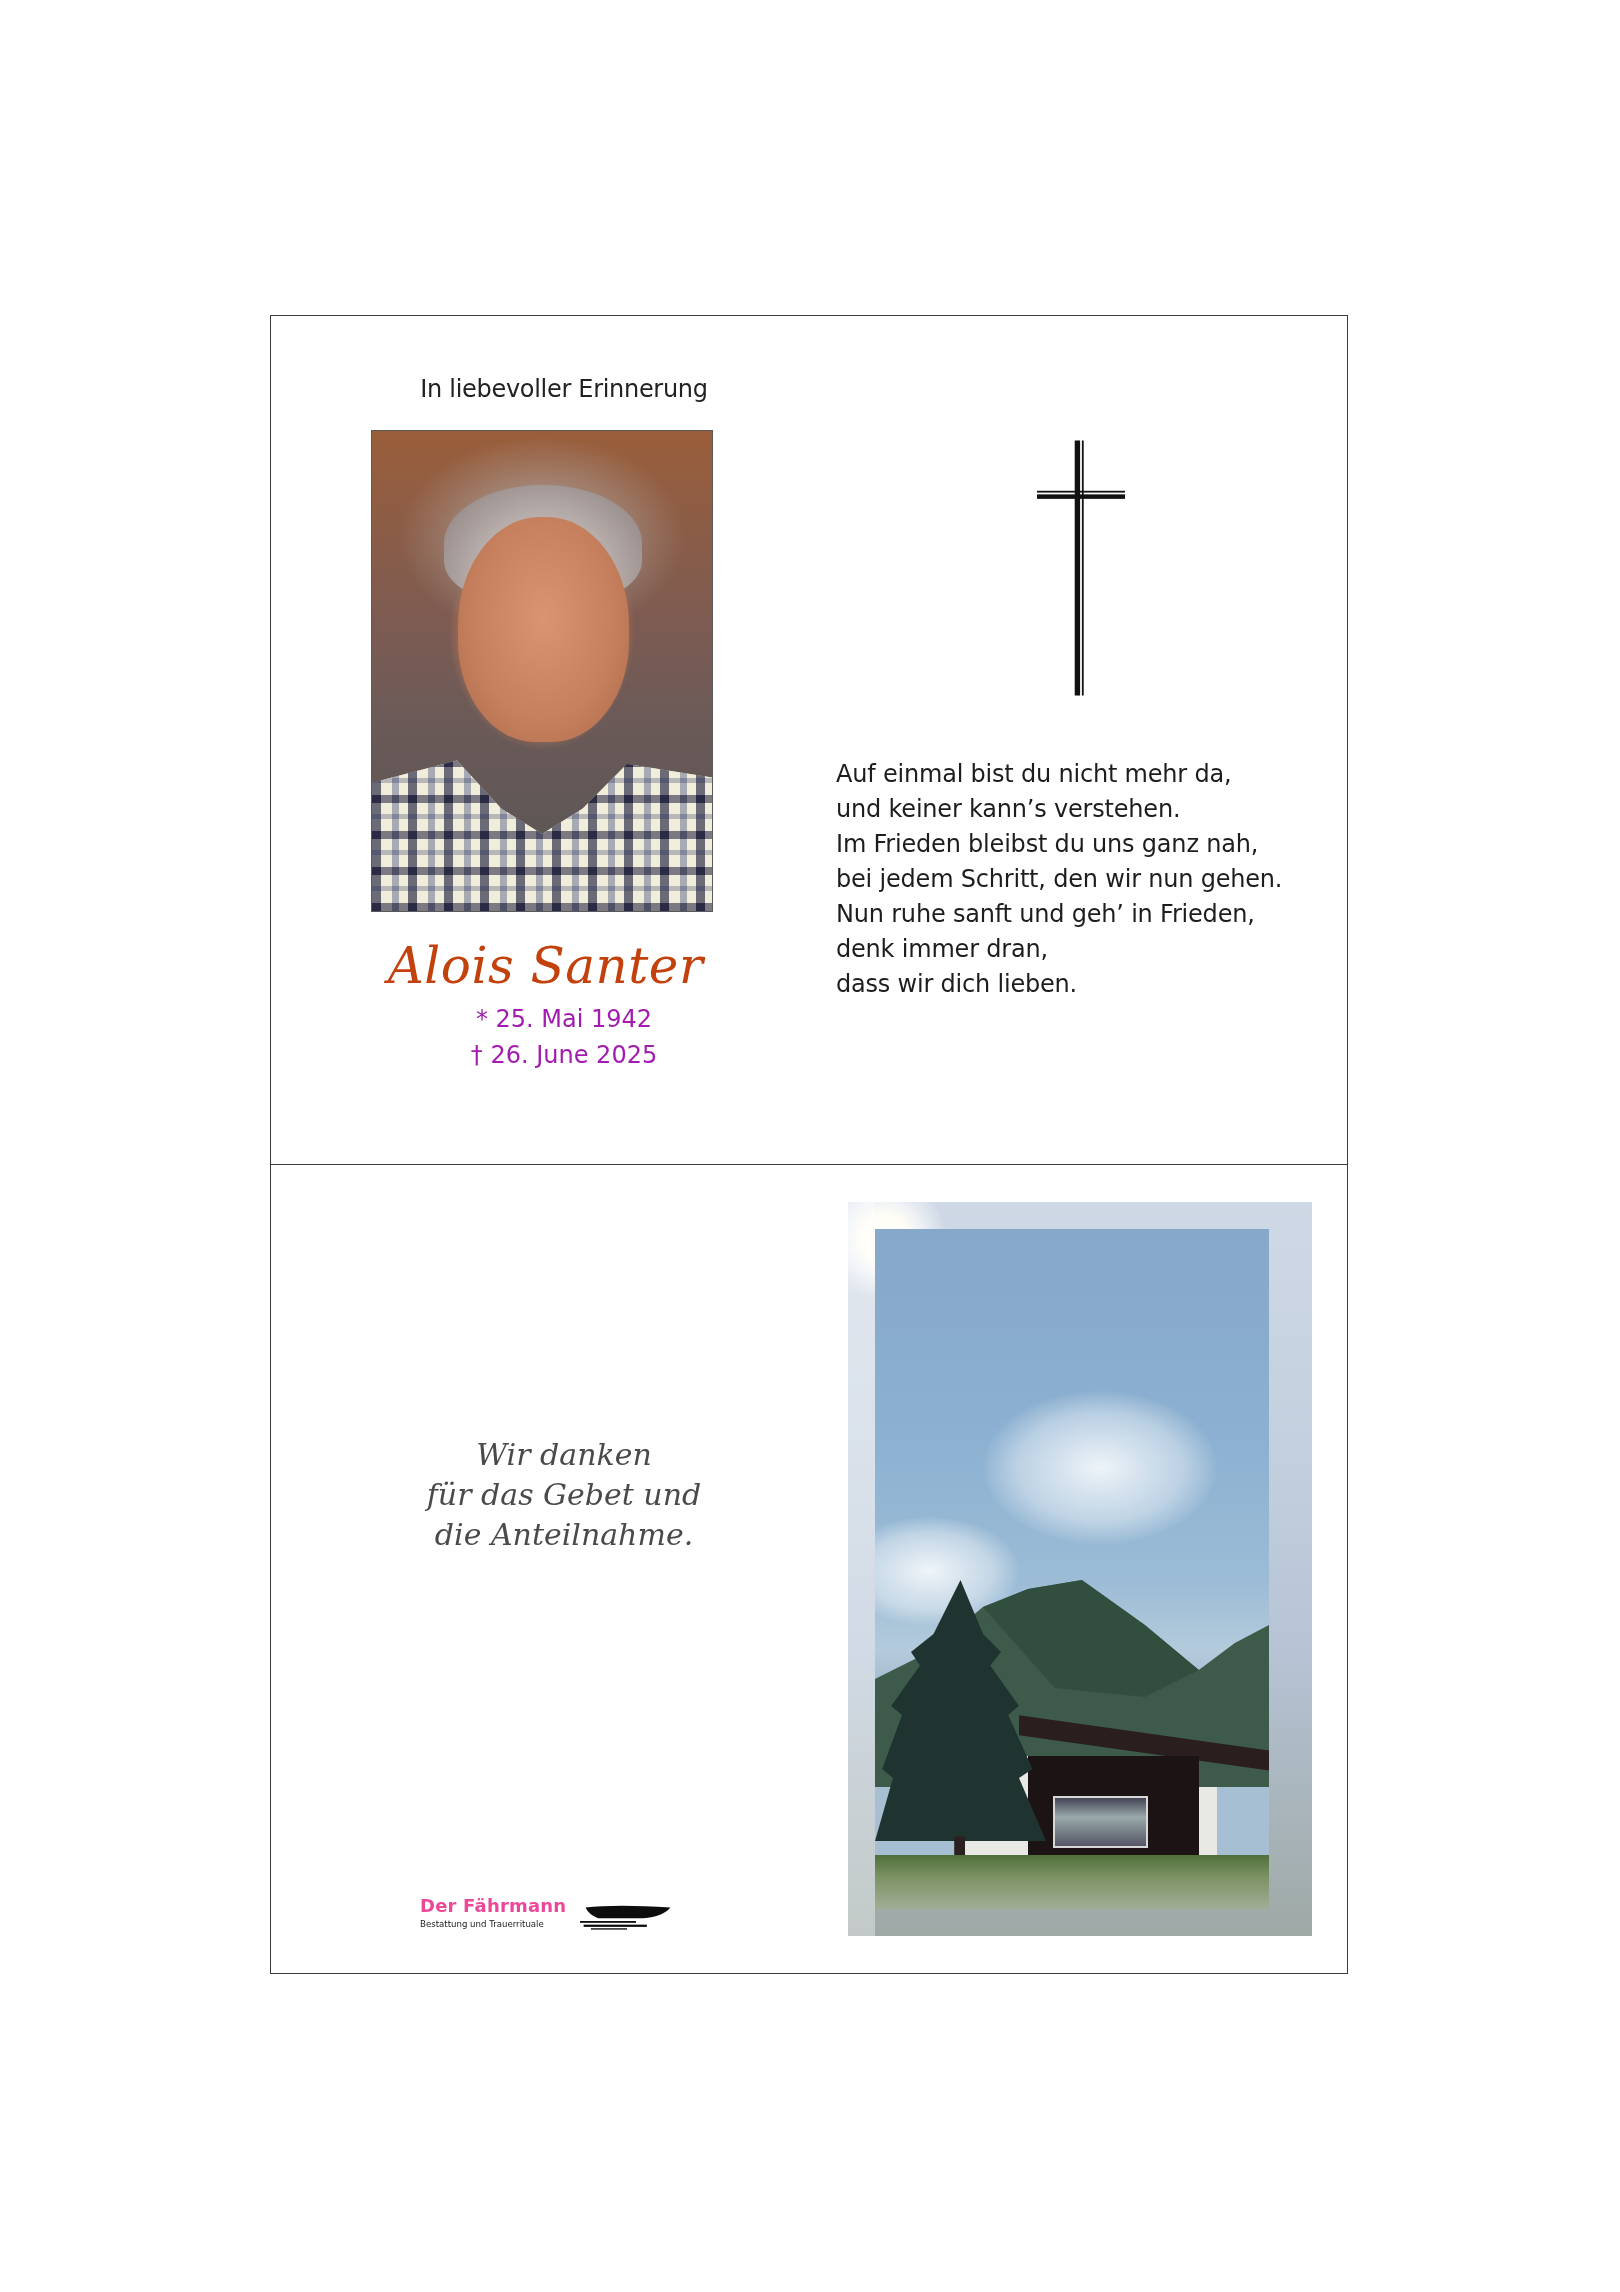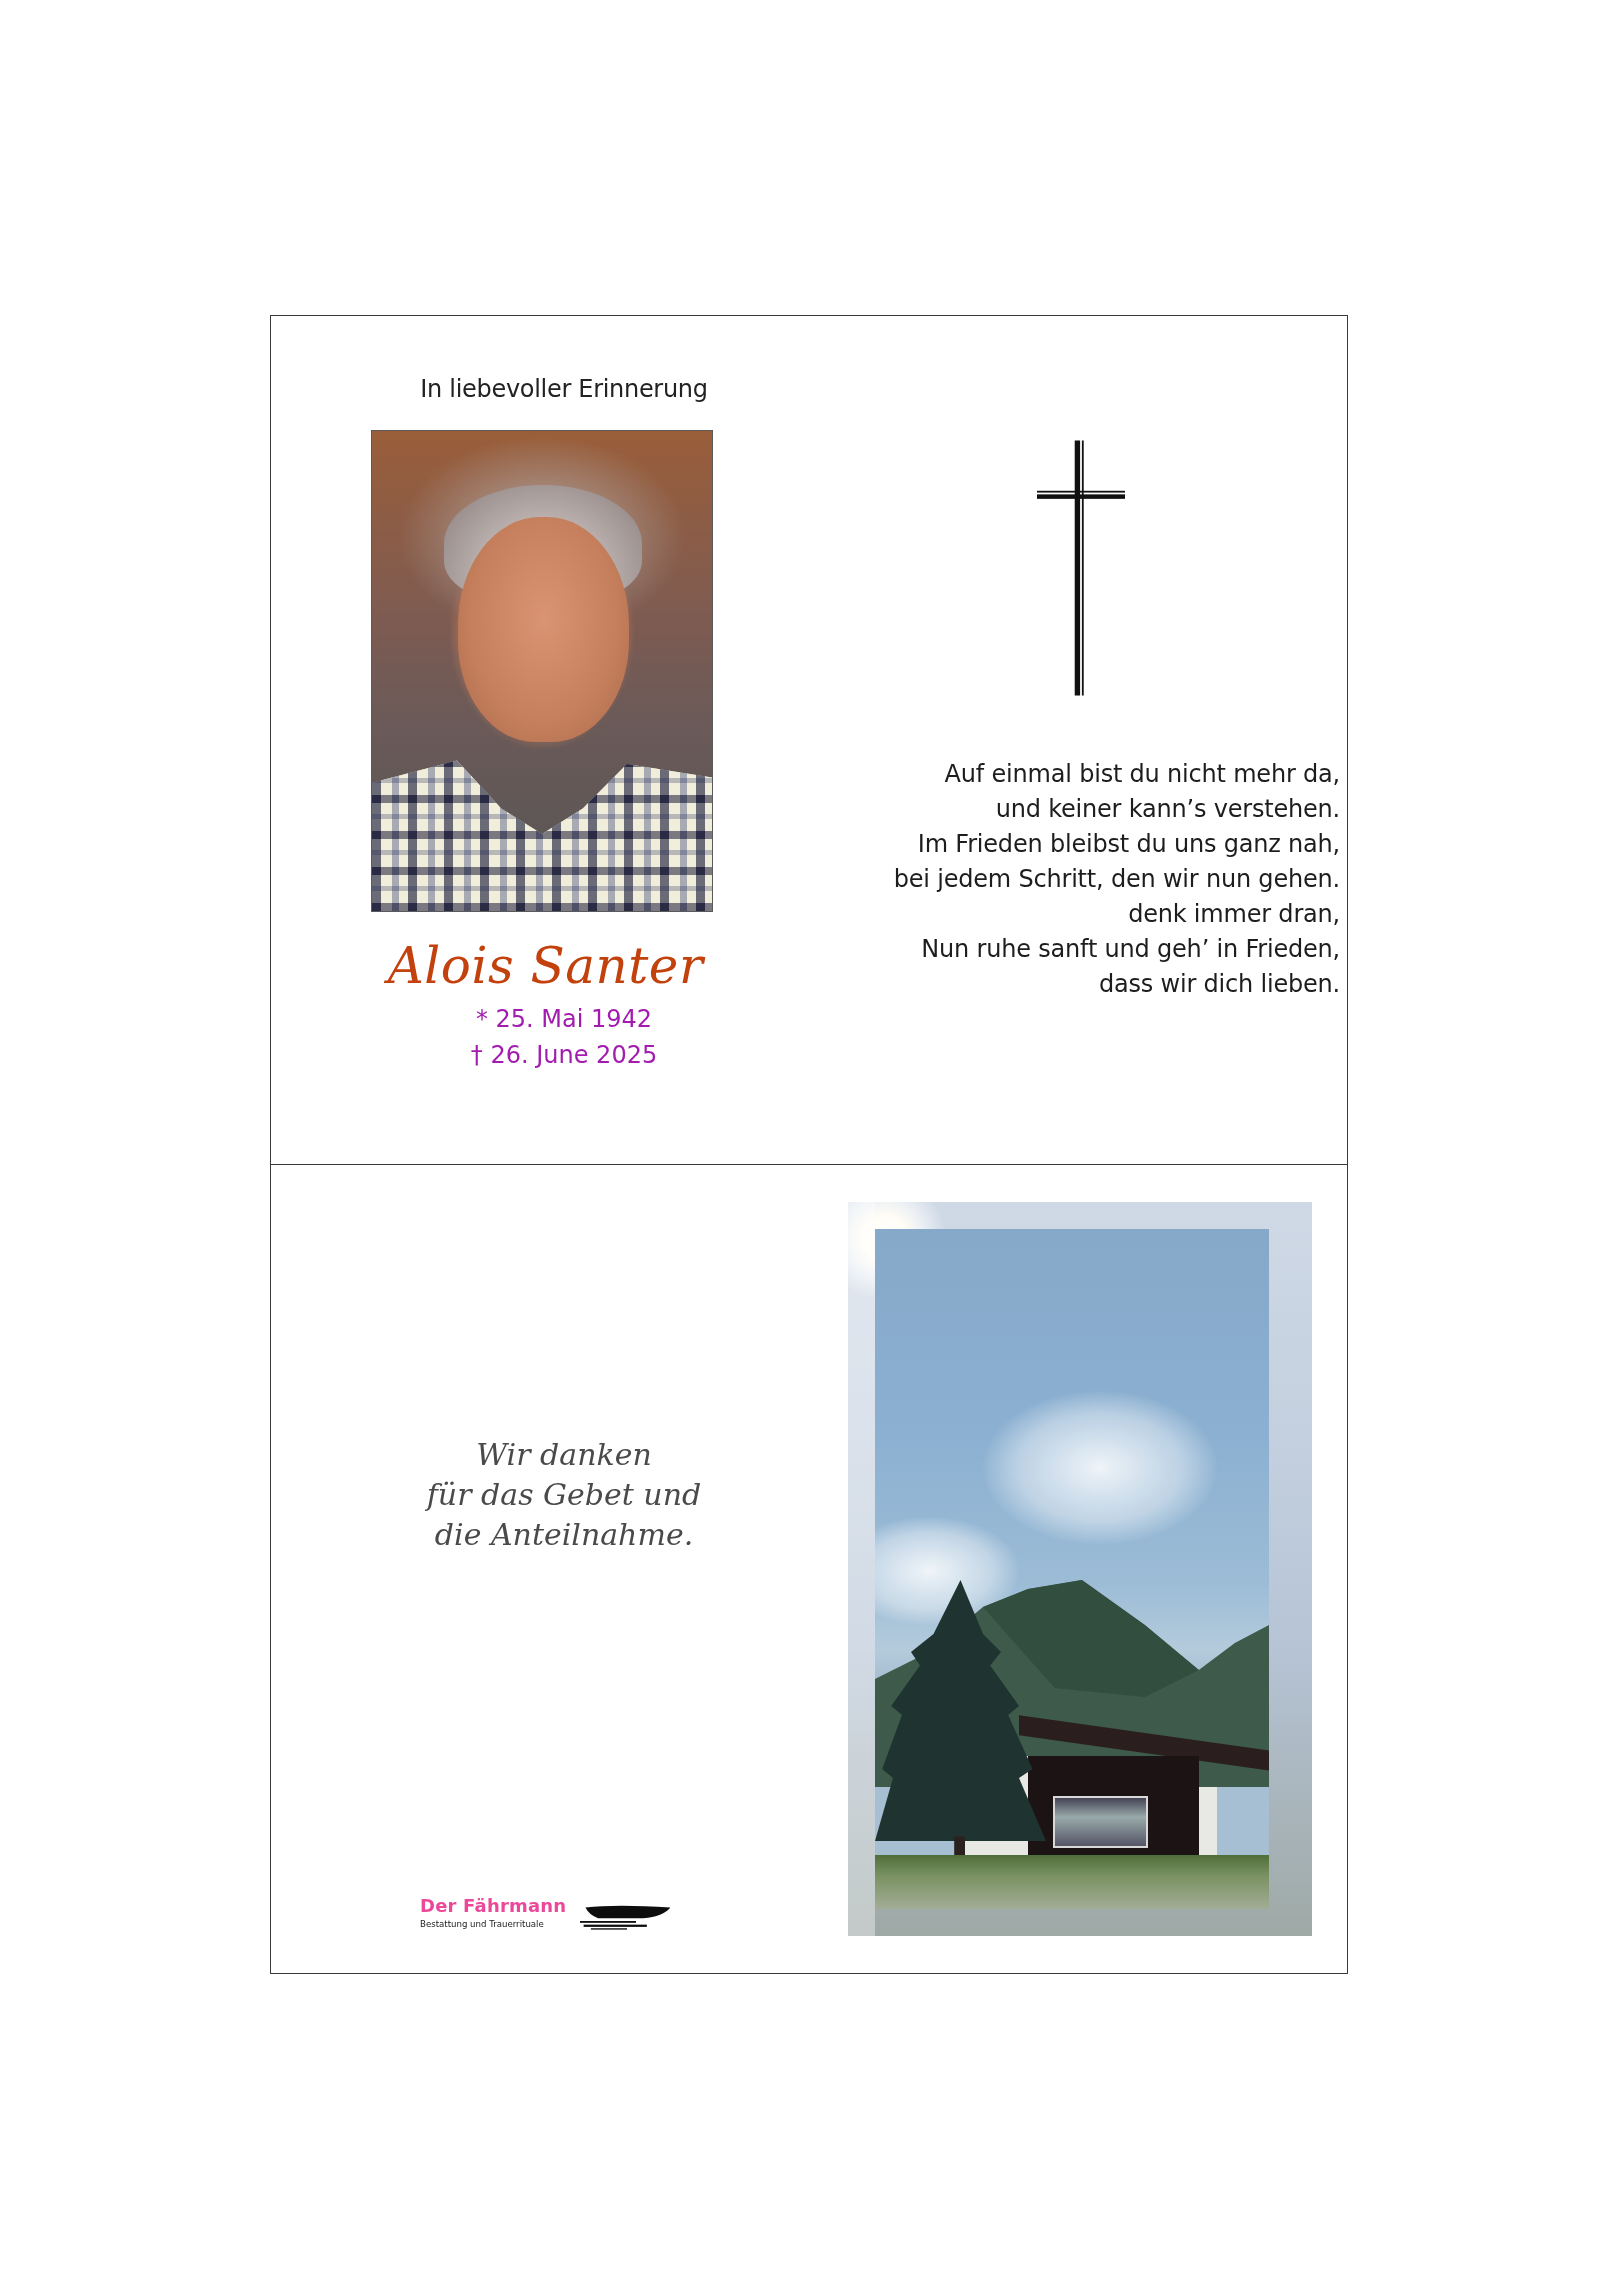--- a/index.html
+++ b/index.html
@@ -21,21 +21,21 @@
     background: repeating-linear-gradient(0deg, rgba(30,30,60,0.55) 0 8px, rgba(255,255,240,0.25) 8px 20px, rgba(120,125,150,0.45) 20px 25px, rgba(255,255,240,0.25) 25px 36px); }
   .face { position:absolute; left:86px; top:86px; width:171px; height:225px; border-radius:48% 48% 45% 45%;
     background: radial-gradient(ellipse at 50% 45%, #d99473 0%, #c57f5c 60%, #a9684b 100%); }
   .hair { position:absolute; left:72px; top:54px; width:198px; height:117px; border-radius:50% 50% 35% 35%;
     background: radial-gradient(ellipse at 50% 80%, rgba(0,0,0,0) 40%, #bdb3b0 42%, #9a8f8d 80%); }
   .name { position:absolute; left:54px; top:621px; width:441px; text-align:center; font-family:"DejaVu Serif", serif; font-style:italic; font-size:50px; color:#c2410c; letter-spacing:0.5px; }
   .date { position:absolute; left:122px; width:342px; text-align:center; font-size:24px; color:#a21caf; }
   #born { top:689px; }
   #died { top:725px; }
   .cross { position:absolute; left:766px; top:124px; width:88px; height:256px; }
-  .poem { position:absolute; left:565px; top:441px; width:504px; text-align:right; font-size:24px; line-height:35px; color:#1d1d1d; letter-spacing:-0.2px; }
+  .poem { position:absolute; left:565px; top:441px; width:504px; text-align:left; font-size:24px; line-height:35px; color:#1d1d1d; letter-spacing:-0.2px; }
   .thanks { position:absolute; left:113px; top:270px; width:360px; text-align:center; font-family:"DejaVu Serif", serif; font-style:italic; font-size:30px; line-height:40px; color:#4a4a4a; }
   .logo { position:absolute; left:149px; top:730px; width:270px; height:45px; }
   .logo-title { position:absolute; left:0; top:0; font-family:"DejaVu Sans", sans-serif; font-weight:bold; font-size:18px; color:#ec4899; letter-spacing:0.2px; }
   .logo-sub { position:absolute; left:0; top:24px; font-family:"DejaVu Sans", sans-serif; font-size:8.6px; color:#222; }
   .boat { position:absolute; left:160px; top:7.2px; width:94px; height:29px; }
   .landscape-outer { position:absolute; left:577px; top:37px; width:464px; height:734px; overflow:hidden;
     background: linear-gradient(180deg, #cfd9e6 0%, #c3cfde 35%, #b6c4d6 60%, #9ea9a6 100%); }
   .landscape-inner { position:absolute; left:27px; top:27px; width:394px; height:680px; overflow:hidden;
     background: linear-gradient(180deg, #86a8c9 0%, #8bb0d1 30%, #9cbcd6 52%, #b4cbdc 62%, #a7bfd2 66%); }
   .sun { position:absolute; left:-27px; top:-27px; width:126px; height:126px; border-radius:50%;
@@ -71,22 +71,22 @@
     <rect x="50" y="0" width="2" height="284" fill="#111"></rect>
     <rect x="0" y="56" width="98" height="2" fill="#111"></rect>
     <rect x="0" y="60" width="98" height="5" fill="#111"></rect>
   </svg>
 
   <div class="poem">
     <div>Auf einmal bist du nicht mehr da,</div>
     <div>und keiner kann’s verstehen.</div>
     <div>Im Frieden bleibst du uns ganz nah,</div>
     <div>bei jedem Schritt, den wir nun gehen.</div>
+    <div>Nun ruhe sanft und geh’ in Frieden,</div>
     <div>denk immer dran,</div>
-    <div>Nun ruhe sanft und geh’ in Frieden,</div>
     <div>dass wir dich lieben.</div>
   </div>
 </div>
 
 <div id="card-back" class="card">
   <div class="thanks">
     <div>Wir danken</div>
     <div>für das Gebet und</div>
     <div>die Anteilnahme.</div>
   </div>

